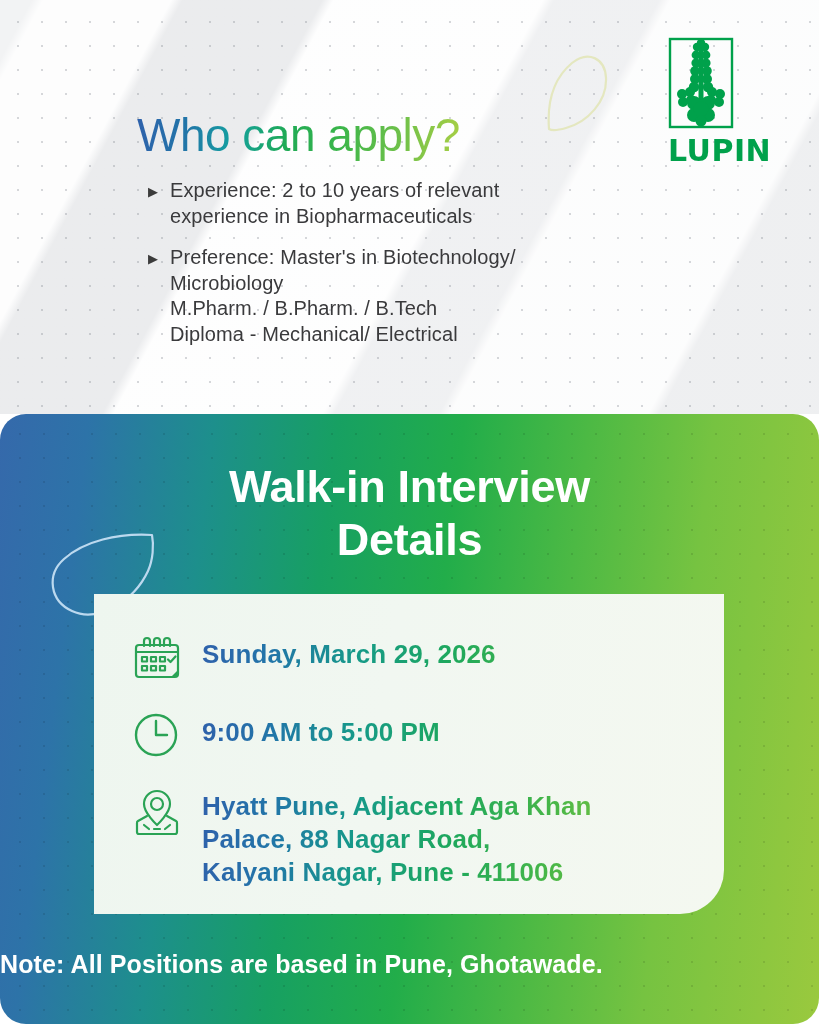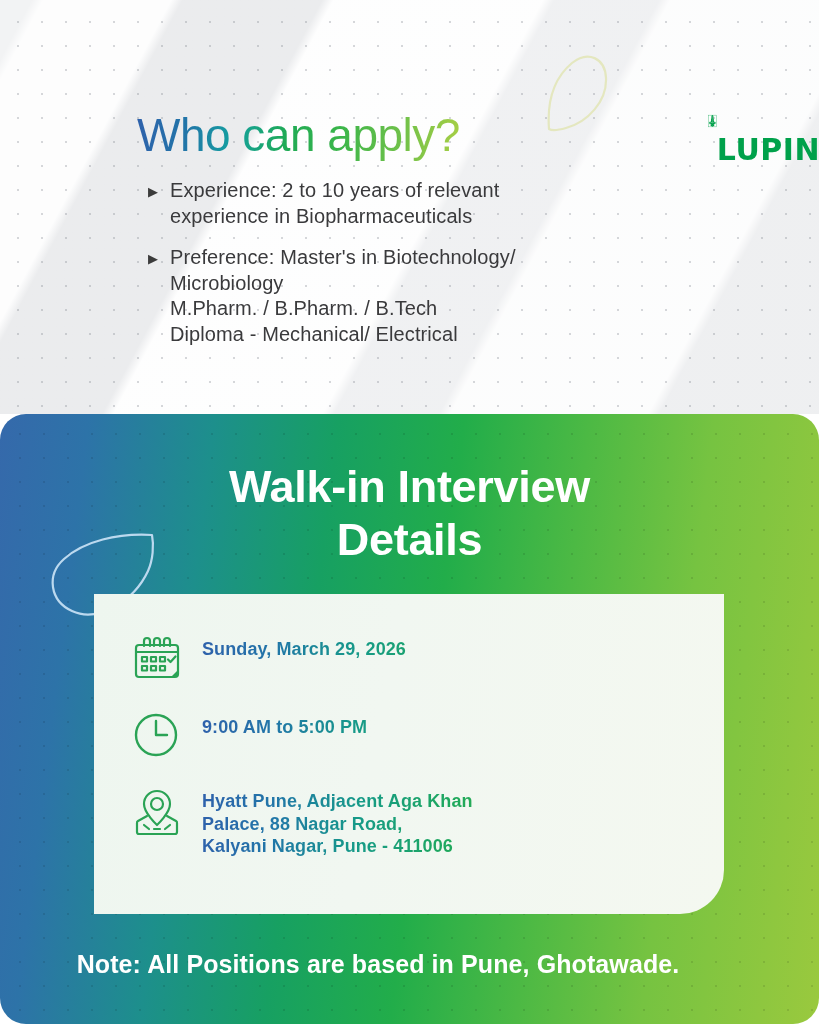--- a/index.html
+++ b/index.html
@@ -100,22 +100,22 @@
     white-space:pre-line;
     letter-spacing:0.1px;
   }
 
   
   .logo {
     position:absolute;
     left:668px; top:37px;
     width:112px; height:130px;
     display:flex;
-    align-items:flex-end;
-    margin-left:40px;
+    flex-direction:column;
+    align-items:flex-start;
   }
   .logo-mark { width:66px; height:92px; }
   .logo-mark svg { display:block; width:100%; height:100%; }
   .logo-word {
     margin-top:4px;
     font-size:30px;
     font-weight:bold;
     letter-spacing:0.5px;
     color:#00a14b;
     font-family:"DejaVu Sans", sans-serif;
@@ -181,41 +181,41 @@
     margin-bottom:26px;
   }
   .detail-icon {
     flex:0 0 auto;
     width:52px; height:50px;
     margin-right:18px;
   }
   .detail-icon svg { display:block; width:100%; height:100%; }
   .detail-text {
     flex:1 1 auto;
-    font-size:18px;
+    font-size:26px;
     font-weight:bold;
     line-height:1.26;
     letter-spacing:0.1px;
     white-space:pre-line;
     background:linear-gradient(95deg,#2f61ab 0%, #2176a8 14%, #169a88 30%, #1ea85c 48%, #46b648 66%, #7cc442 82%, #b9d24a 100%);
     -webkit-background-clip:text;
     background-clip:text;
     color:transparent;
     -webkit-text-fill-color:transparent;
     padding-top:4px;
   }
   .detail-text.time { padding-top:6px; }
   .detail-row.address { margin-bottom:9px; }
   .detail-row.address .detail-icon { margin-top:2px; }
 
   .note {
     position:absolute;
     left:0; top:536px;
     width:756px;
-    text-align:center;
+    text-align:left;
     font-size:25px;
     font-weight:bold;
     color:#ffffff;
     letter-spacing:0.1px;
   }
 </style>
 </head>
 <body>
 
 <div id="poster">

